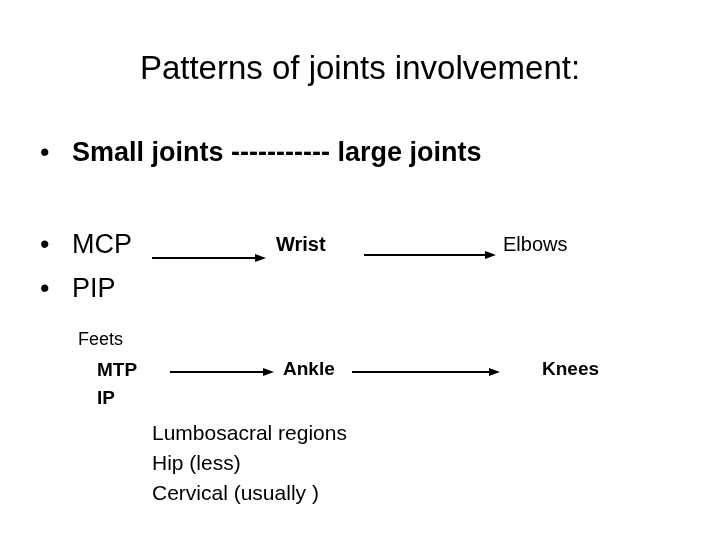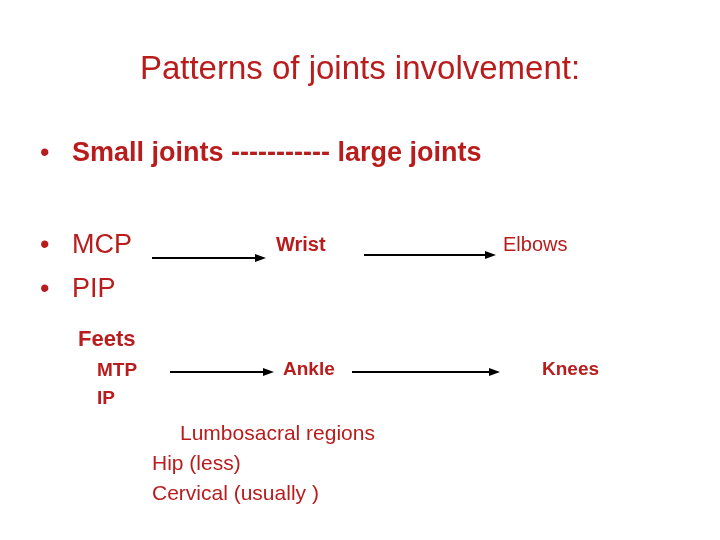--- a/index.html
+++ b/index.html
@@ -7,21 +7,21 @@
     padding: 0;
     background: #ffffff;
   }
   #slide {
     position: relative;
     width: 636px;
     height: 540px;
     background: #ffffff;
     overflow: hidden;
     font-family: "Liberation Sans", sans-serif;
-    color: #b91c1c;
+    color: #000000;
     padding-left: 16px;
     -webkit-font-smoothing: none;
   }
 
   
   .slide-title {
     position: absolute;
     left: 0;
     top: 48px;
     width: 720px;
@@ -56,23 +56,23 @@
     font-size: 20px;
     line-height: 24px;
   }
   
   .label-sm {
     font-size: 19px;
     line-height: 23px;
     font-weight: 700;
   }
   .label-feets {
-    font-size: 22px;
+    font-size: 18px;
     line-height: 26px;
-    font-weight: 700;
+    font-weight: 400;
   }
   .note-line {
     font-size: 21px;
     line-height: 25px;
   }
 
   
   .arrow {
     position: absolute;
     height: 12px;
@@ -133,17 +133,17 @@
 
   <div class="arrow" style="left:352px; top:366px; width:148px;">
     <svg width="148" height="12" viewBox="0 0 148 12">
       <line x1="0" y1="6" x2="140" y2="6" stroke="#000000" stroke-width="2"></line>
       <polygon points="148,6 137,2 137,10" fill="#000000"></polygon>
     </svg>
   </div>
 
   <div class="txt label-sm" style="left:517px; top:357px;margin-left:25px;">Knees</div>
 
-  <div class="txt note-line" style="left:152px; top:420px;margin-left:28px;">Lumbosacral regions</div>
+  <div class="txt note-line" style="left:152px; top:420px;">Lumbosacral regions</div>
   <div class="txt note-line" style="left:152px; top:480px;">Cervical (usually )</div>
   <div class="txt note-line" style="left:152px; top:450px;">Hip (less)</div>
 
 </div>
 
 </body></html>

